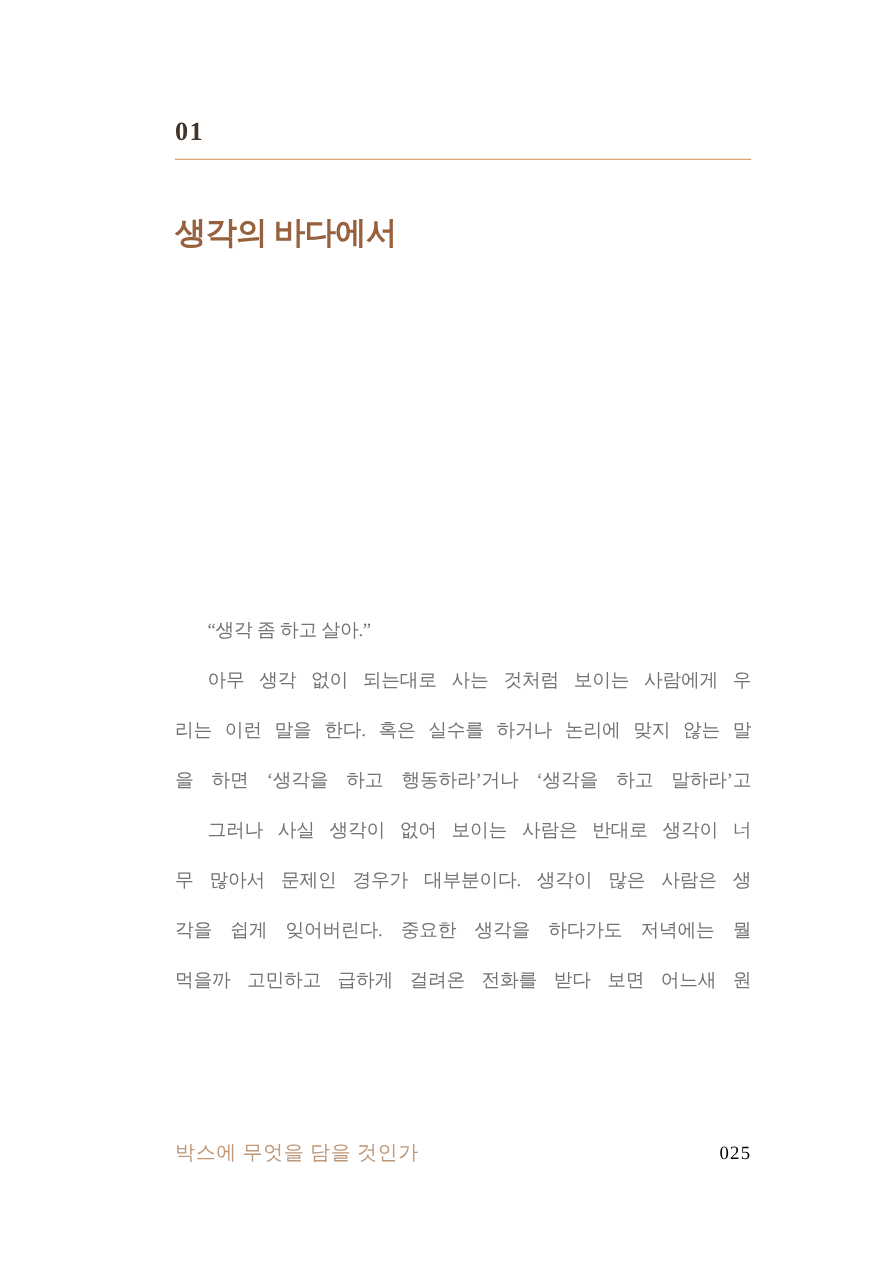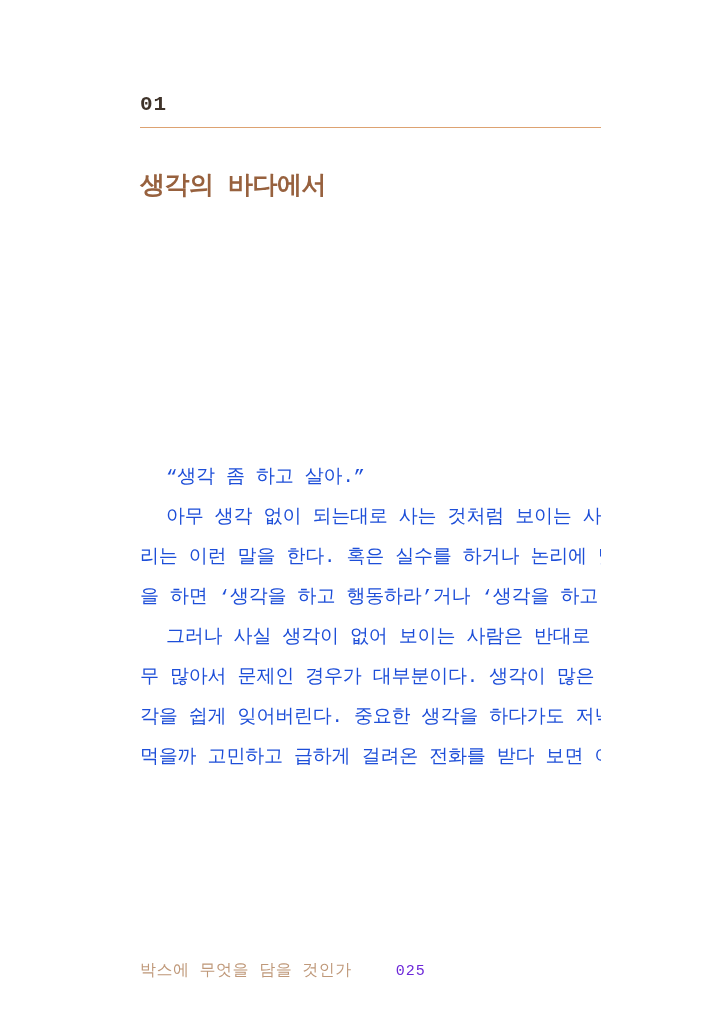--- a/index.html
+++ b/index.html
@@ -6,21 +6,21 @@
     margin: 0;
     padding: 0;
     background: #e9e9e9;
   }
   .page {
     position: relative;
     width: 707px;
     height: 1024px;
     margin: 0 auto;
     background: #ffffff;
-    font-family: Liberation Mono, monospace;
+    font-family: Liberation Serif, serif;
     overflow: hidden;
   }
   .content-col {
     position: absolute;
     left: 140px;
     width: 461px;
   }
   
   .chapter-header {
     top: 93px;
@@ -38,55 +38,55 @@
   .chapter-title {
     top: 161px;
     font-size: 25px;
     line-height: 52px;
     font-weight: bold;
     color: #97613e;
     letter-spacing: -0.5px;
   }
   
   .body-text {
-    top: 457px;
-    font-size: 19px;
-    color: #1d4ed8;
+    top: 485px;
+    font-size: 15px;
+    color: #737373;
   }
   .body-line {
     height: 40px;
     line-height: 40px;
     text-align: justify;
     text-align-last: justify;
     overflow: hidden;
     white-space: nowrap;
     letter-spacing: -0.2px;
   }
   .body-line.indent {
     text-indent: 26px;
   }
   .body-line.para-end {
     text-align-last: left;
   }
   
   .footer {
-    top: 960px;
+    top: 912px;
     display: flex;
-    justify-content: flex-start;
+    justify-content: space-between;
     align-items: baseline;
     gap: 44px;
   }
   .running-title {
     font-size: 16px;
     color: #bf9879;
     letter-spacing: 0.5px;
   }
   .page-number {
     font-size: 15px;
-    color: #6d28d9;
+    color: #000000;
     letter-spacing: 1px;
   }
 </style>
 </head>
 <body>
 
 <div class="page">
 
   <div class="content-col chapter-header">
     <div class="chapter-number">01</div>

